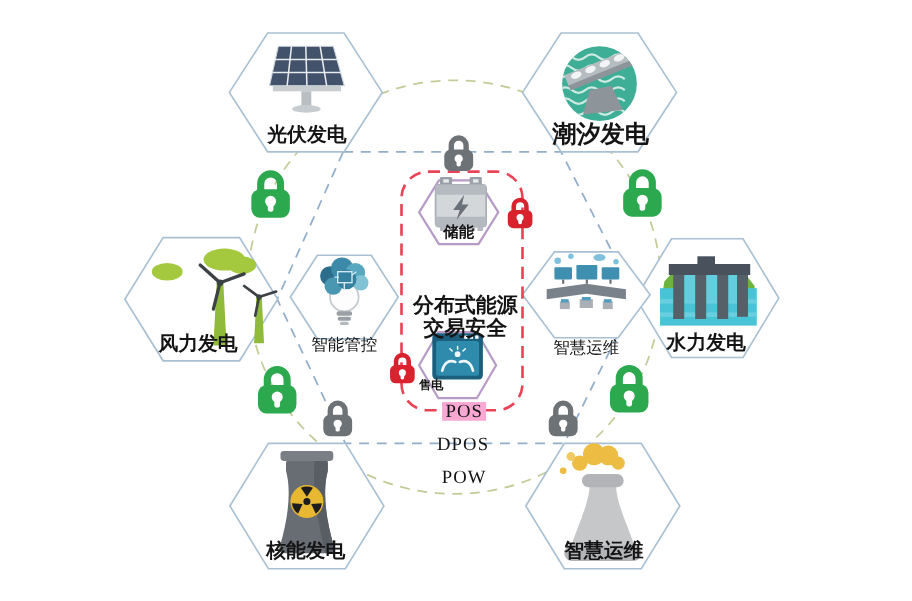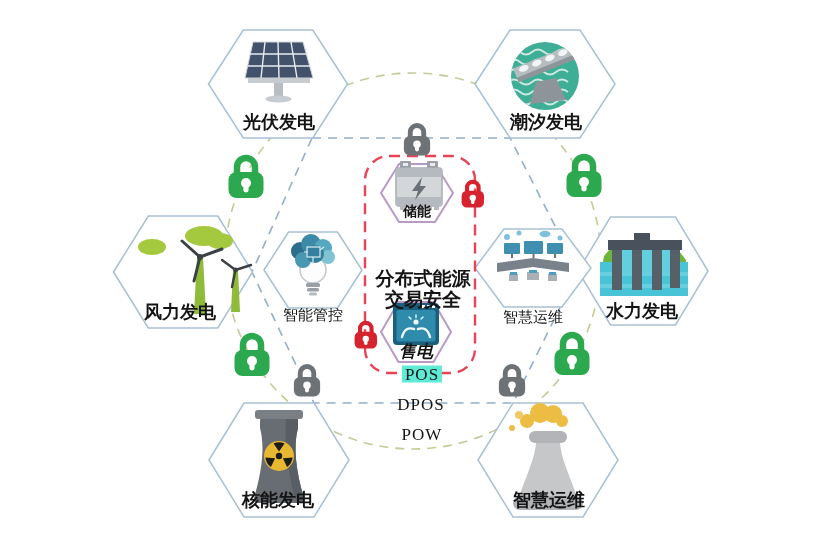--- a/index.html
+++ b/index.html
@@ -3,21 +3,21 @@
 <meta charset="utf-8">
 <style>
   html,body{margin:0;padding:0;background:#fff;}
   .stage{position:relative;width:739px;height:546px;background:#fff;overflow:hidden;
          font-family:"Liberation Serif","DejaVu Serif",serif;}
   .stage svg.base{position:absolute;left:0;top:0;}
   .lbl{position:absolute;transform:translate(-50%,-50%);color:#141414;white-space:nowrap;
        font-family:"Liberation Serif","DejaVu Serif",serif;line-height:1;}
   .w600{font-weight:600;} .w700{font-weight:700;margin-top:16px;}
   .consensus{letter-spacing:1px;}
-  .onwhite{background:#5eead4;padding:0 3px;}
+  .onwhite{background:#f9a8d4;padding:0 3px;}
 </style>
 </head>
 <body>
 
 <div class="stage">
 
 <svg class="base" width="829" height="546" viewBox="0 0 829 546">
   <defs>
     <symbol id="lock" viewBox="0 0 40 48">
       <path d="M11,23 V15 A9,9 0 0 1 29,15 V23" fill="none" stroke="currentColor" stroke-width="6.5" stroke-linecap="round"></path>
@@ -200,31 +200,31 @@
     <use href="#lock" transform="translate(552,329)" width="40" height="48" color="#2ca84e"></use>
     <use href="#lock" transform="translate(402,121) scale(0.75)" width="40" height="48" color="#6d7276"></use>
     <use href="#lock" transform="translate(292,362) scale(0.75)" width="40" height="48" color="#6d7276"></use>
     <use href="#lock" transform="translate(497,362) scale(0.75)" width="40" height="48" color="#6d7276"></use>
     <use href="#lock" transform="translate(460,178) scale(0.64)" width="40" height="48" color="#d7232e"></use>
     <use href="#lock" transform="translate(353,319) scale(0.64)" width="40" height="48" color="#d7232e"></use>
   </g>
 </svg>
 
   <div class="lbl w600" style="left:279px;top:122px;font-size:18px;">光伏发电</div>
-  <div class="lbl w600" style="left:546px;top:122px;font-size:18px;">潮汐发电</div>
+  <div class="lbl w600" style="left:546px;top:122px;font-size:22px;">潮汐发电</div>
   <div class="lbl w600" style="left:180px;top:312px;font-size:18px;">风力发电</div>
   <div class="lbl w600" style="left:642px;top:311px;font-size:18px;">水力发电</div>
   <div class="lbl w600" style="left:278px;top:500px;font-size:18px;">核能发电</div>
   <div class="lbl w600" style="left:549px;top:500px;font-size:18px;">智慧运维</div>
 
   <div class="lbl" style="left:313px;top:315px;font-size:15px;">智能管控</div>
   <div class="lbl" style="left:533px;top:317px;font-size:15px;">智慧运维</div>
 
   <div class="lbl w600" style="left:417px;top:212px;font-size:14px;">储能</div>
-  <div class="lbl w600" style="left:416px;top:351px;font-size:17px;font-style:italic;">售电</div>
+  <div class="lbl w600" style="left:392px;top:351px;font-size:11px;">售电</div>
 
   <div class="lbl w700" style="left:423px;top:262px;font-size:19px;">分布式能源</div>
   <div class="lbl w700" style="left:423px;top:283px;font-size:19px;">交易安全</div>
 
   <div class="lbl consensus onwhite" style="left:422px;top:374px;font-size:17px;">POS</div>
   <div class="lbl consensus" style="left:421px;top:404px;font-size:17px;">DPOS</div>
   <div class="lbl consensus" style="left:422px;top:434px;font-size:17px;">POW</div>
 
 </div>
 

